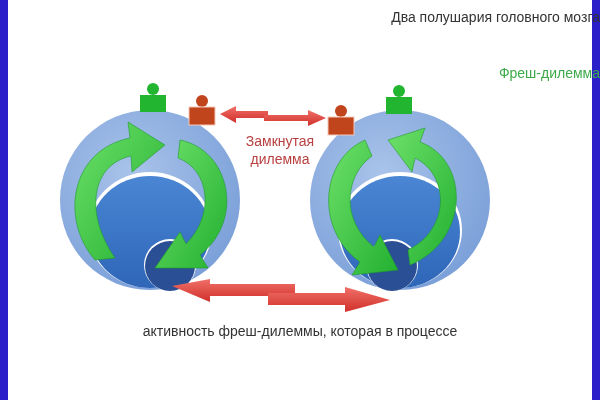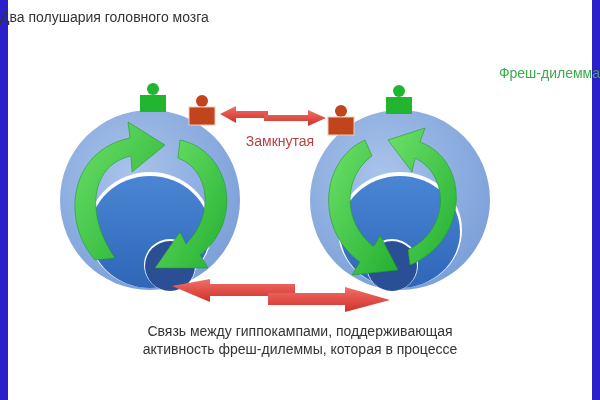--- a/index.html
+++ b/index.html
@@ -10,21 +10,21 @@
       position: relative;
     }
     .border-left, .border-right {
       position: absolute; top: 0; width: 8px; height: 400px;
       background: #2a1fc8;
     }
     .border-left { left: 0; }
     .border-right { right: 0; }
     .title {
       position: absolute; top: 9px; left: 0; width: 600px;
-      text-align: left; font-size: 14px; color: #333;
+      text-align: right; font-size: 14px; color: #333;
     }
     .label-fresh {
       position: absolute; top: 65px; left: 0; width: 600px; text-align: right;
       font-size: 14px; color: #3daa4a;
     }
     .label-closed {
       position: absolute; top: 132px; left: 232px; width: 96px; text-align: center;
       font-size: 14px; line-height: 18px; color: #b84040;
     }
     .caption {
@@ -106,18 +106,18 @@
 
   <g>
     <polygon points="172,286 210,279 210,284 295,284 295,296 210,296 210,302" fill="url(#redG)"></polygon>
     <polygon points="268,293 345,293 345,287 390,300 345,312 345,305 268,305" fill="url(#redG)"></polygon>
   </g>
 </svg>
 
 <div class="label-fresh">Фреш-дилемма</div>
 <div class="label-closed">
   <div>Замкнутая</div>
+  <div>дилемма</div>
 </div>
 
 <div class="caption">
-  <div>Связь между гиппокампами, поддерживающая</div>
   <div>активность фреш-дилеммы, которая в процессе</div>
 </div>
 
 </body></html>

